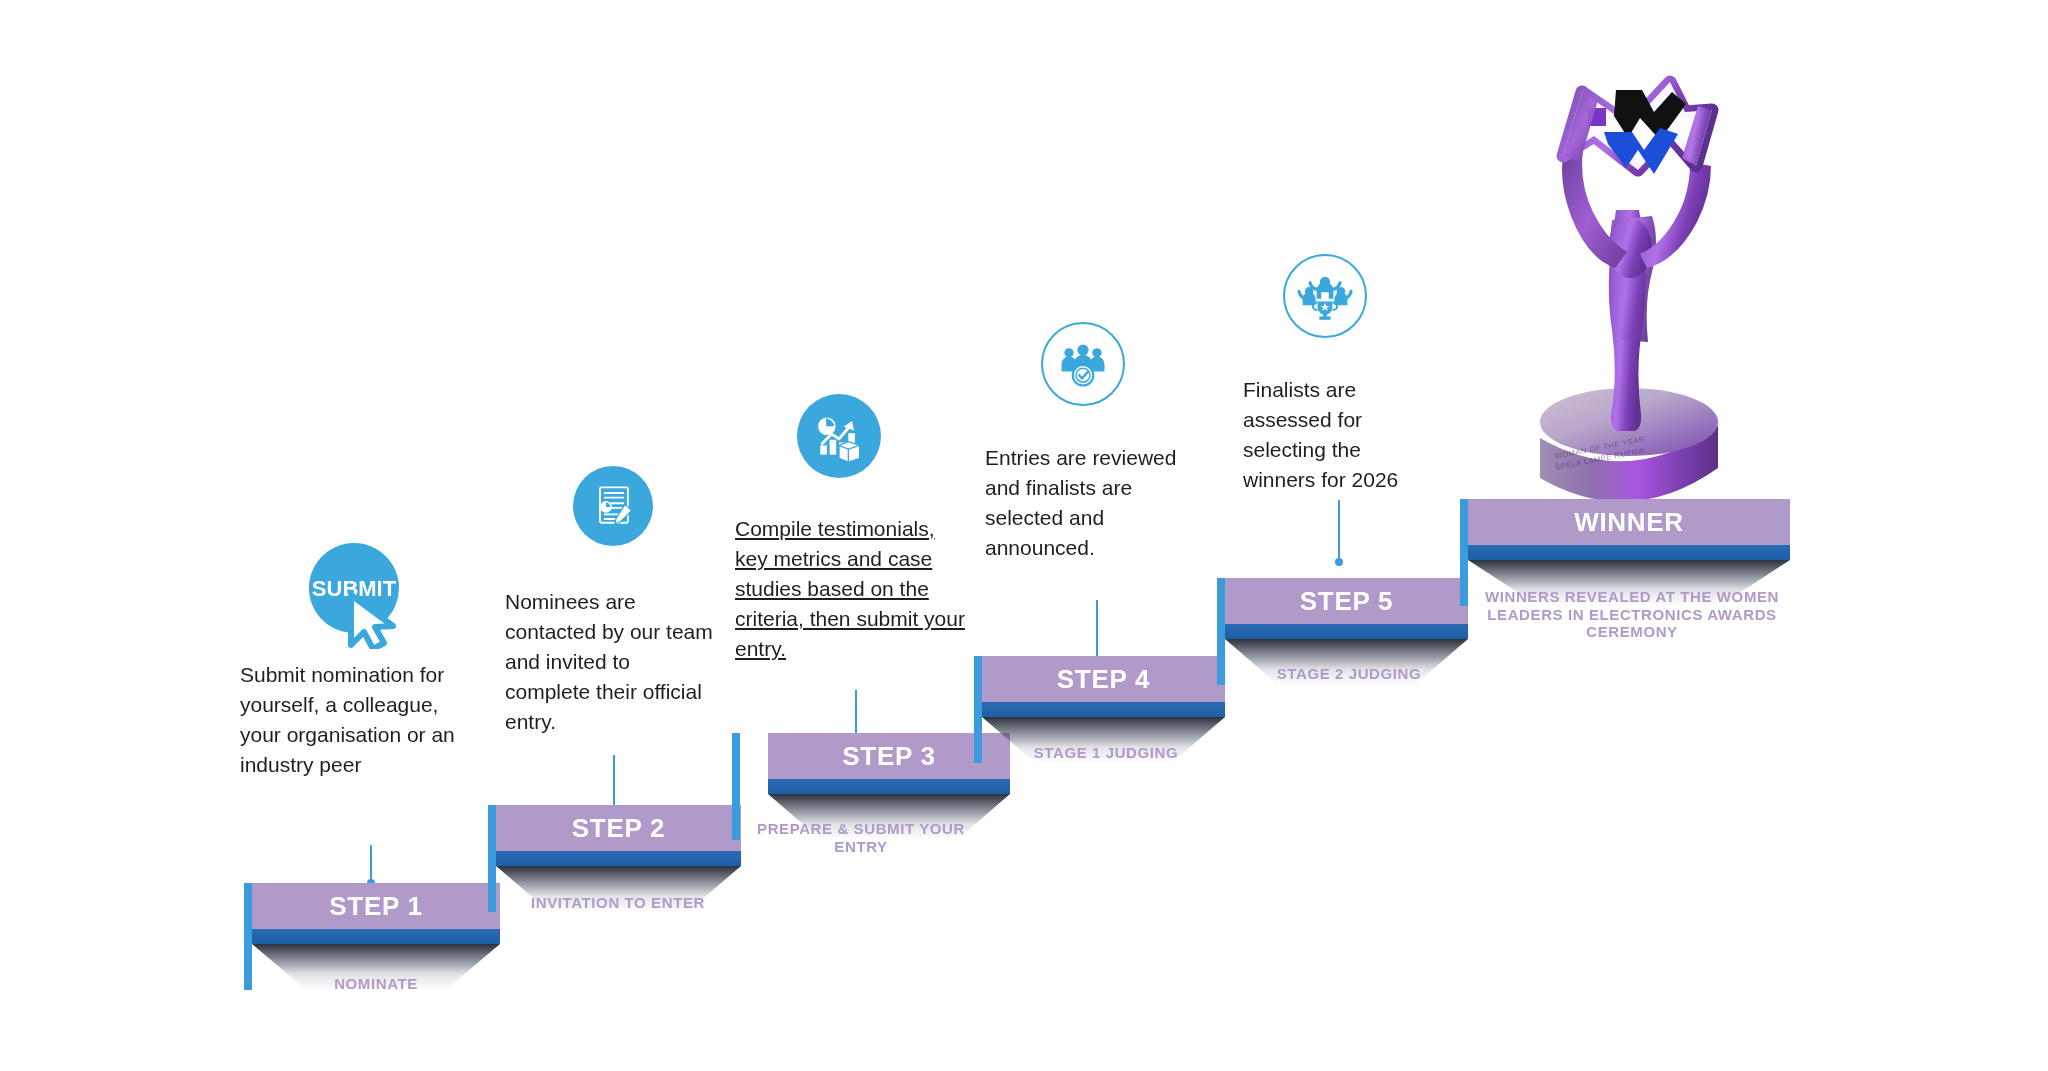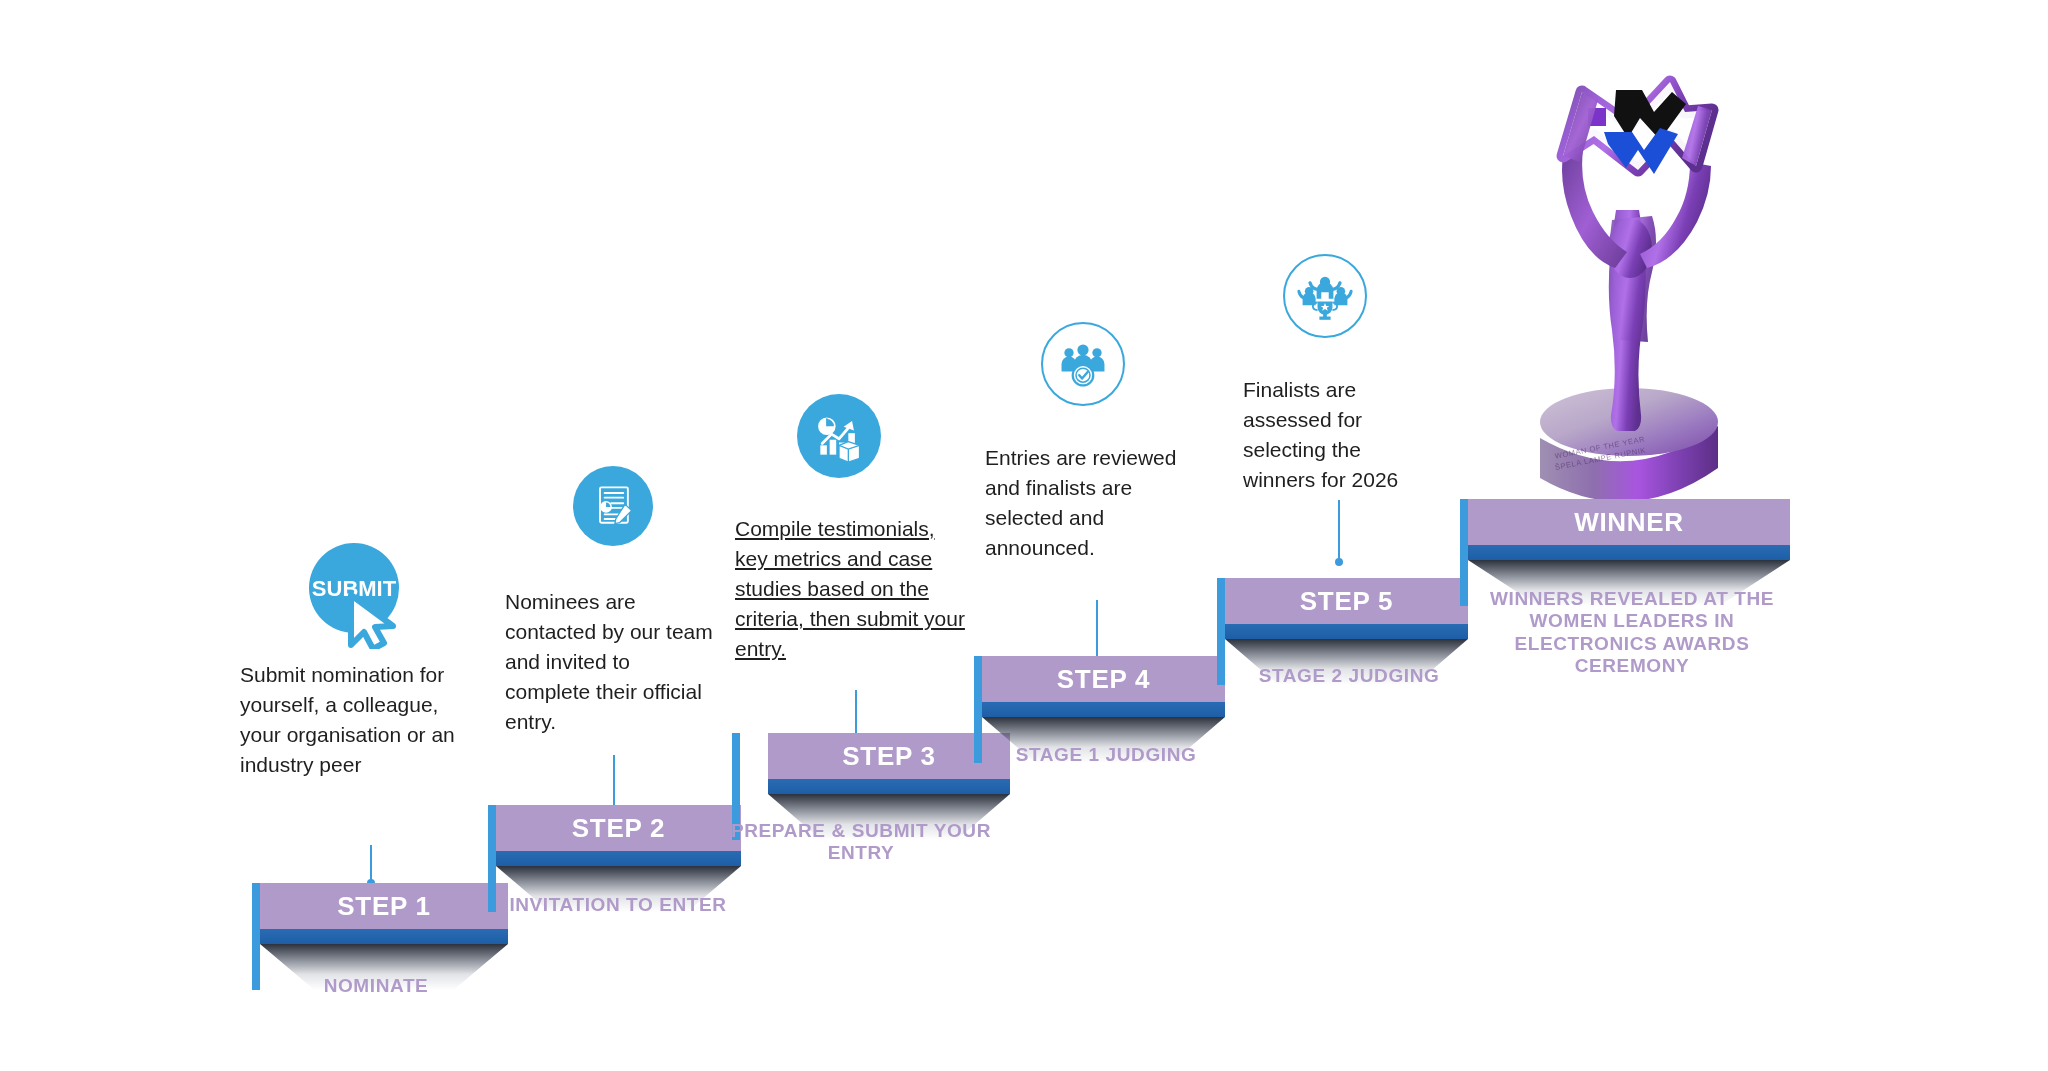--- a/index.html
+++ b/index.html
@@ -67,21 +67,21 @@
     height: 100%;
     background: linear-gradient(180deg, rgba(26,32,44,0.92) 0%, rgba(60,68,85,0.55) 38%, rgba(120,128,145,0.22) 66%, rgba(255,255,255,0) 100%);
     clip-path: polygon(0 0, 100% 0, 78% 100%, 22% 100%);
   }
 
   
   .step-caption {
     position: absolute;
     color: #b09ac9;
     font-weight: bold;
-    font-size: 19px;
+    font-size: 15px;
     letter-spacing: 0.6px;
     line-height: 1.18;
     text-align: center;
   }
 
   
   .step-desc {
     position: absolute;
     color: #1f1f1f;
     font-size: 21px;
@@ -142,21 +142,21 @@
           <text x="47" y="53" text-anchor="middle" fill="#ffffff">SUBMIT</text>
         </g>
         <path d="M44 52 L44 102 L57 89 L66 106 L77 100 L68 84 L86 83 Z" fill="#ffffff" stroke="#3aa8dd" stroke-width="6" stroke-linejoin="round"></path>
       </svg>
     </div>
 
     <div class="step-desc" style="left:240px; top:660px; width:215px;">Submit nomination for yourself, a colleague, your organisation or an industry peer</div>
 
     <div class="connector" style="left:370px; top:845px; height:38px;"></div>
 
-    <div class="step-block" style="left:260px; top:883px; width:248px;">
+    <div class="step-block" style="left:252px; top:883px; width:248px;">
       <div class="step-left-edge" style="height:107px;"></div>
       <div class="step-top">
         <span class="step-top-label">STEP 1</span>
       </div>
       <div class="step-riser"></div>
       <div class="step-shadow"></div>
     </div>
 
     <div class="step-caption" style="left:252px; top:975px; width:248px;">NOMINATE</div>
   </div>

